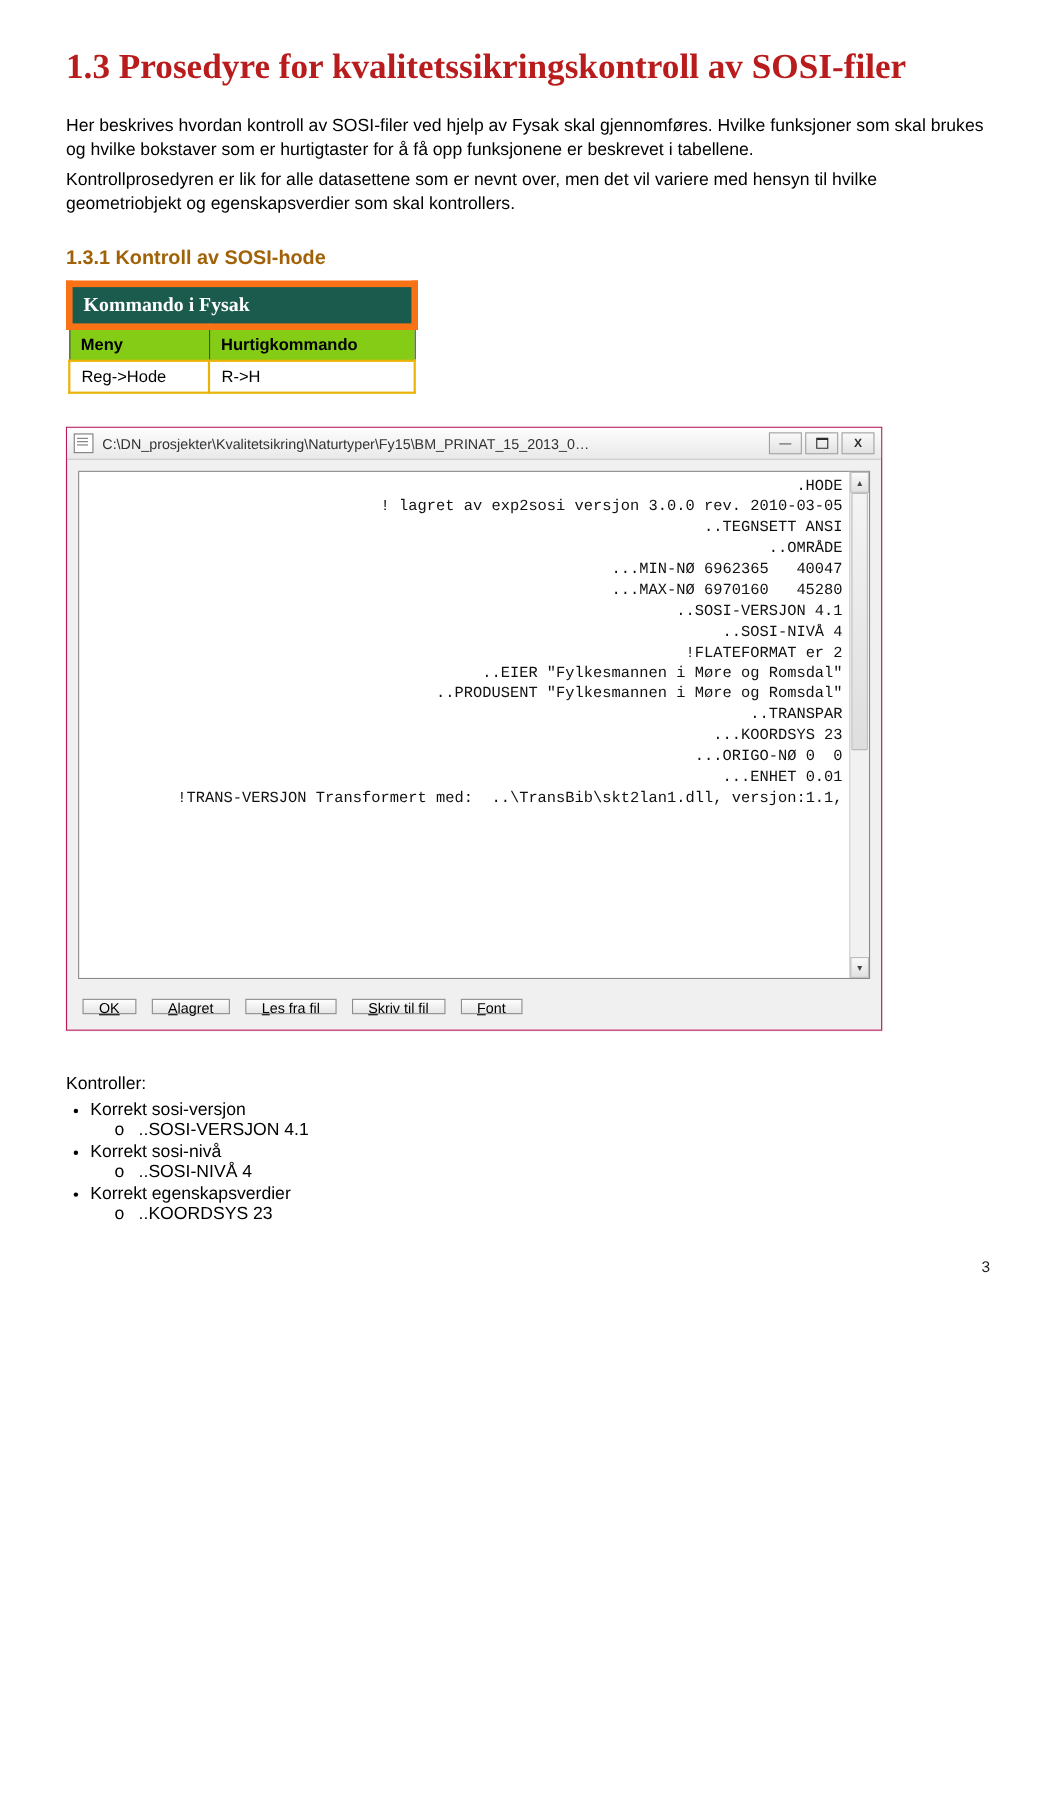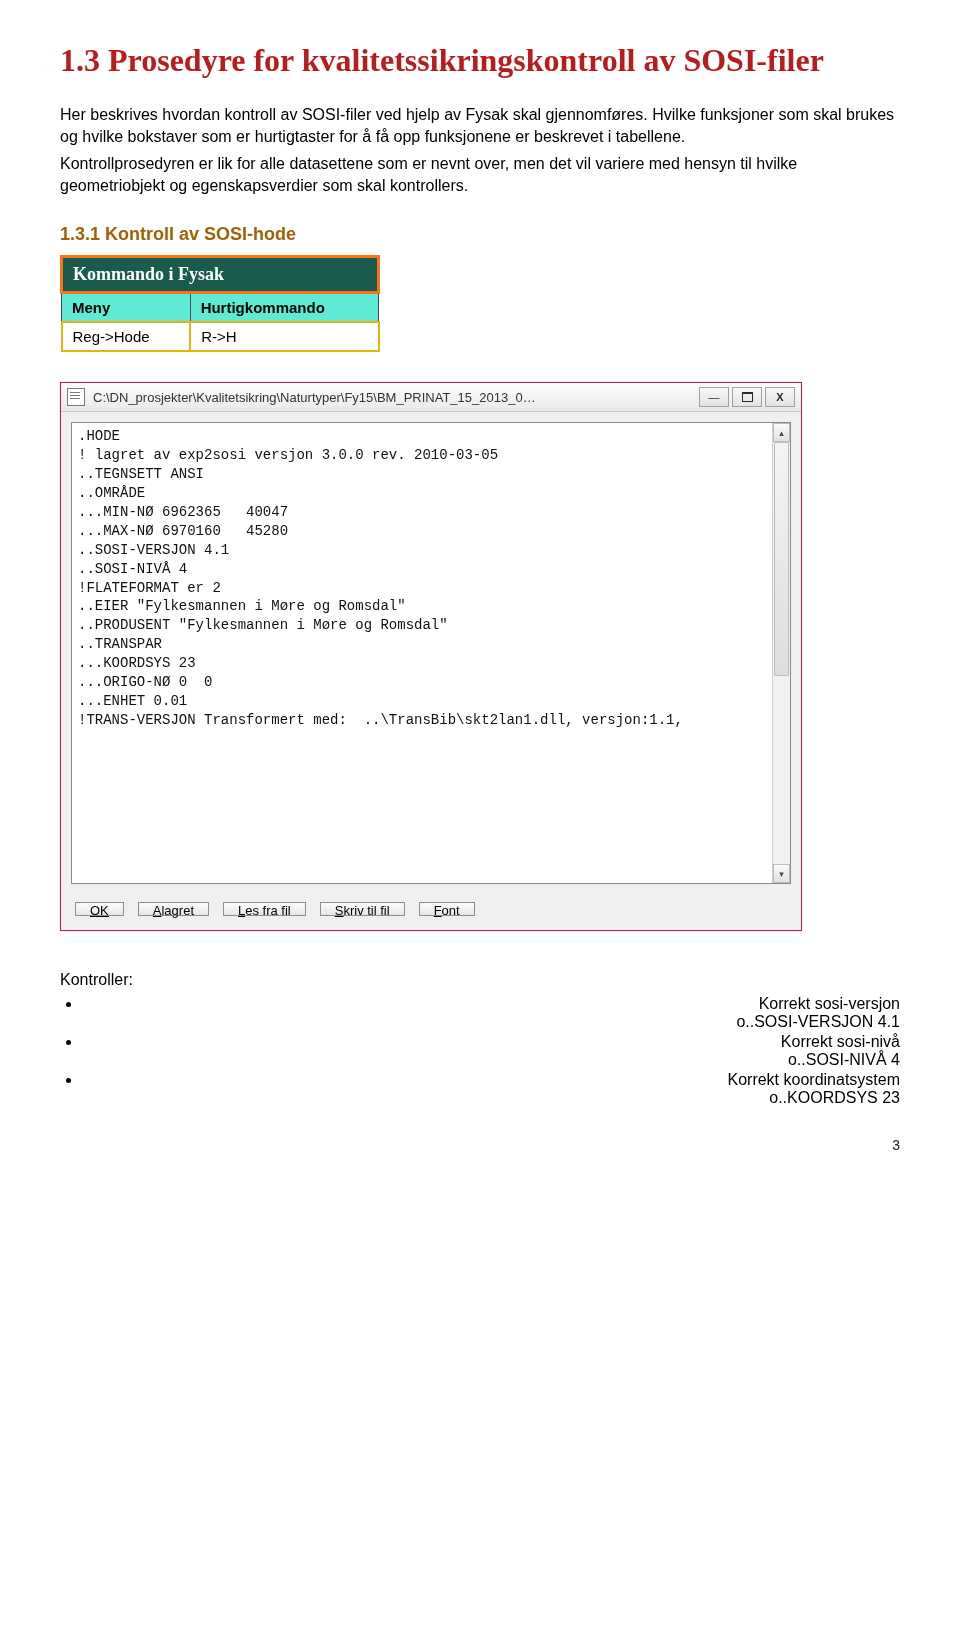--- a/index.html
+++ b/index.html
@@ -38,24 +38,24 @@
     margin-bottom: 30px;
   }
   table.cmd-table th.header-row {
     background: #1b5b4e;
     color: #fff;
     font-family: "Palatino Linotype", Georgia, serif;
     font-weight: bold;
     font-size: 18px;
     text-align: left;
     padding: 6px 10px;
-    border: 3px solid #f97316;
+    border: 6px solid #f97316;
   }
   table.cmd-table th.sub-head {
-    background: #5eead4;
+    background: #84cc16;
     font-weight: bold;
     font-size: 15px;
     text-align: left;
     padding: 5px 10px;
     border: 1px solid #4a4a4a;
   }
   table.cmd-table td {
     font-size: 15px;
     padding: 5px 10px;
     border: 2px solid #eab308;
@@ -123,20 +123,21 @@
     border: 1px solid #2b2b2b;
     border-top-width: 2px;
   }
   .win-btn.close {
     font-weight: bold;
   }
 
   .dialog-body {
     display: flex;
     padding: 10px;
+    text-align: right;
   }
   .textarea-wrap {
     flex: 1;
     background: #fff;
     border: 1px solid #8a8a8a;
     height: 460px;
     display: flex;
   }
   pre.code-content {
     flex: 1;
@@ -197,21 +198,20 @@
     font-size: 16px;
     margin: 30px 0 6px 0;
   }
   ul.controllers {
     margin: 0 0 0 22px;
     padding: 0;
     font-size: 16px;
   }
   ul.controllers > li {
     margin-bottom: 2px;
-    text-align: right;
   }
   ul.controllers ul {
     list-style: none;
     margin: 0 0 0 22px;
     padding: 0;
   }
   ul.controllers ul li::before {
     content: "o";
     display: inline-block;
     width: 22px;
@@ -324,20 +324,20 @@
         <li>..SOSI-VERSJON 4.1</li>
       </ul>
   </li>
   <li>
     <span>Korrekt sosi-nivå</span>
     <ul>
         <li>..SOSI-NIVÅ 4</li>
       </ul>
   </li>
   <li>
-    <span>Korrekt koordinatsystem</span>
+    <span>Korrekt egenskapsverdier</span>
     <ul>
         <li>..KOORDSYS 23</li>
       </ul>
   </li>
 </ul>
 
 <div class="page-num">3</div>
 
 </body></html>

